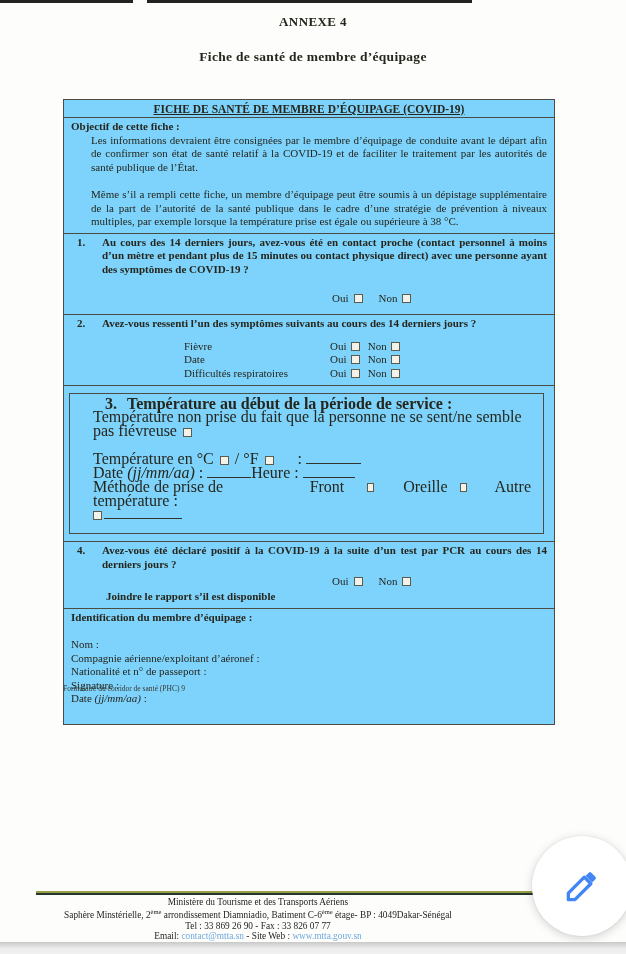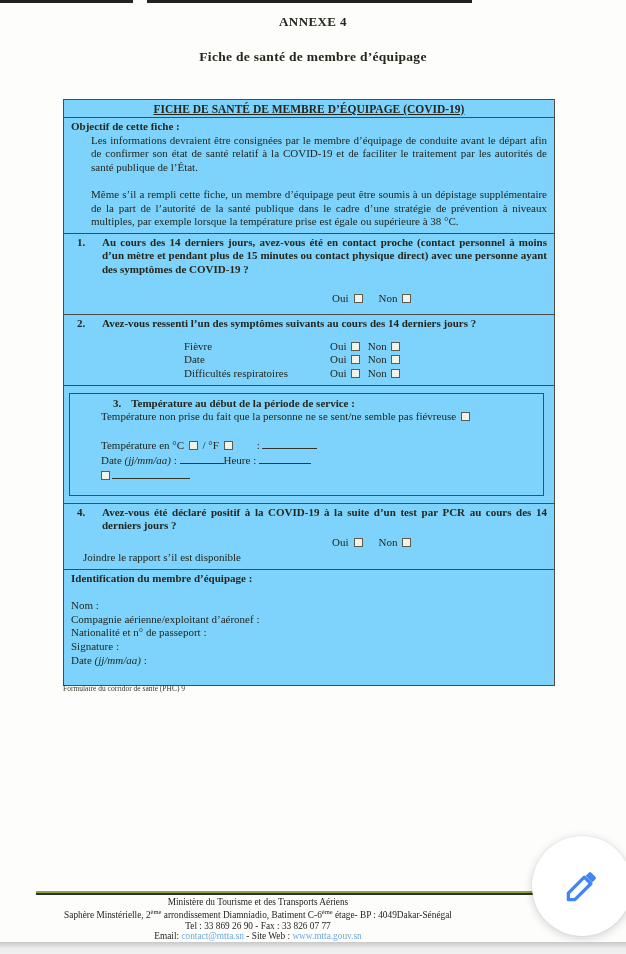--- a/index.html
+++ b/index.html
@@ -34,33 +34,33 @@
   .cb{display:inline-block;width:7px;height:7px;border:1px solid #5b5b4e;
     background:#f2f2e9;vertical-align:-1px;margin:0 2px;}
   .ouinon{margin:15px 0 5px 261px;}
   .ouinon .lbl{margin-right:3px;}
   .ouinon .gap{display:inline-block;width:14px;}
 
   .symrow{display:flex;}
   .symlabel{margin-left:113px;width:146px;}
 
   .sec3outer{padding:7px 10px 7px 5px;border-bottom:1.6px solid #4c4c42;}
-  .sec3{border:1.6px solid #4c4c42;padding:3px 12px 12px 31px;
-    font-size:11px;line-height:13.9px;}
+  .sec3{border:1.6px solid #4c4c42;padding:3px 12px 12px 23px;
+    font-size:16px;line-height:13.9px;}
   .sec3 .head{font-weight:bold;margin-left:12px;}
   .sec3 .head .num{margin-right:10px;}
   .blank{display:inline-block;border-bottom:1.3px solid #33332b;height:10px;
     vertical-align:baseline;}
   .methodline{display:flex;align-items:baseline;}
   .methodline .g60{width:54px;}
   .methodline .g40{width:16px;}
   .methodline .g35{width:32px;}
   .methodline .cbgap{width:26px;display:inline-block;}
 
-  .q4joindre{margin-left:12px;}
+  .q4joindre{margin-left:35px;font-weight:bold;}
   .identsec{padding:2px 7px 18px;font-size:11px;line-height:13.6px;}
   .footnote{position:absolute;left:63px;top:684px;font-size:7.5px;color:#3a3a30;}
 
   .footer-rule-top{position:absolute;left:36px;top:891px;width:556px;height:1.6px;background:#9aa046;}
   .footer-rule-bot{position:absolute;left:36px;top:893px;width:556px;height:2.2px;background:#24352e;}
   .footer{position:absolute;left:0;top:897px;width:516px;text-align:center;
     font-size:9.3px;line-height:10.4px;color:#1e1e1a;}
   .footer sup{font-size:6.5px;}
   .link{color:#6fa8dc;text-decoration:none;cursor:pointer;}
 
@@ -130,20 +130,32 @@
       <div>
         <span>Température non prise du fait que la personne ne se sent/ne semble pas fiévreuse</span> <span class="cb"></span>
       </div>
       <div class="spacer"></div>
       <div>
         <span>Température en °C</span> <span class="cb"></span> <span>/ °F</span> <span class="cb"></span><span class="cbgap" style="display:inline-block;width:22px;"></span><span>:</span> <span class="blank" style="width:55px;"></span>
       </div>
       <div>
         <span>Date </span><span class="it">(jj/mm/aa)</span><span> :</span> <span class="blank" style="width:44px;"></span><span>Heure :</span> <span class="blank" style="width:52px;"></span>
       </div>
+      <div class="methodline">
+        <span>Méthode de prise de température :</span>
+          <span class="g60"></span>
+          <span>Front</span>
+          <span class="cbgap"></span>
+          <span class="cb"></span>
+          <span class="g40"></span>
+          <span style="margin-left:14px;">Oreille</span> 
+          <span class="cb" style="margin-left:12px;"></span>
+          <span class="g35"></span>
+          <span>Autre</span>
+      </div>
       <div>
         <span class="cb" style="margin-left:0;"></span><span class="blank" style="width:78px;"></span>
       </div>
     </div>
   </div>
 
   <div class="section">
     <div class="qrow">
       <div class="qnum">4.</div>
       <div class="qtext">Avez-vous été déclaré positif à la COVID-19 à la suite d’un test par PCR au cours des 14 derniers jours ?</div>

